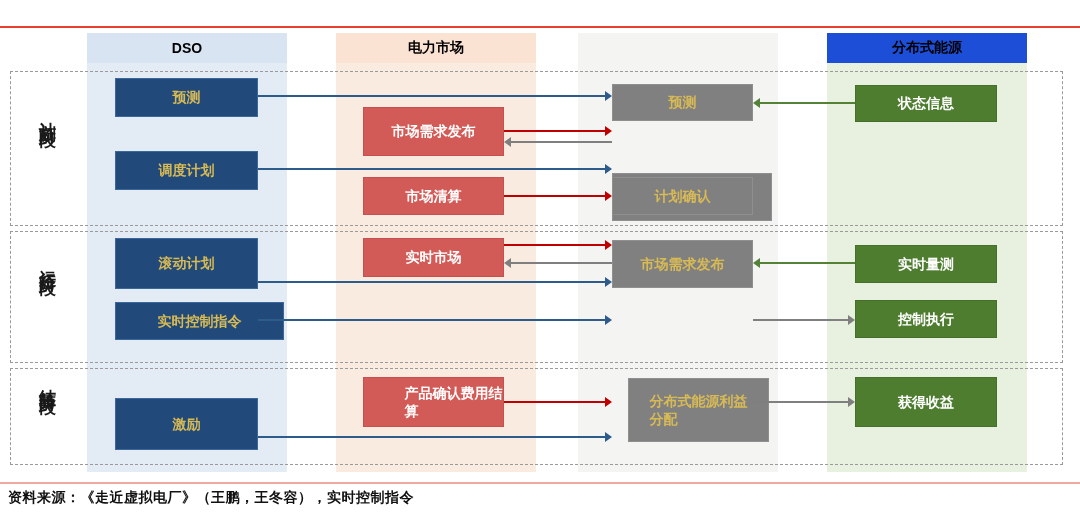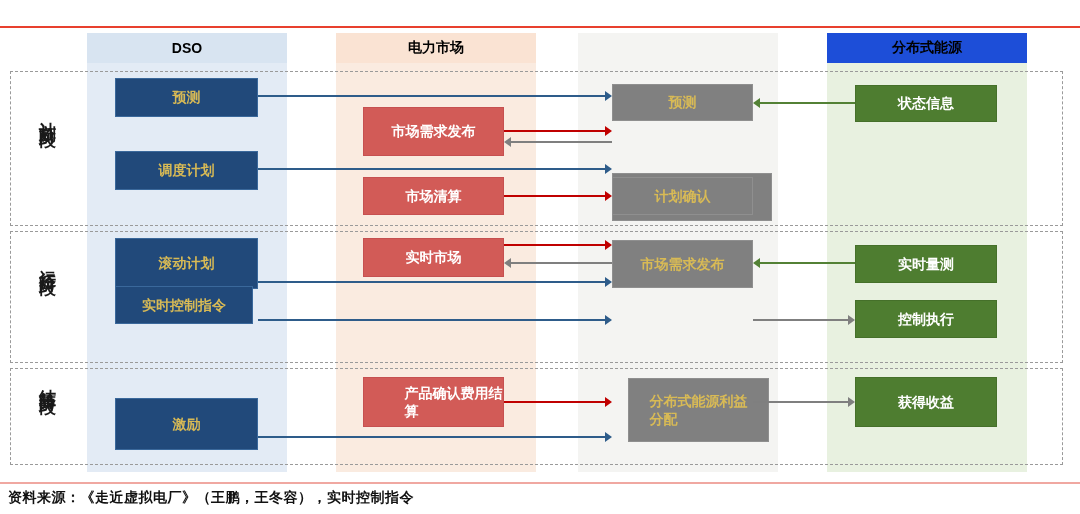--- a/index.html
+++ b/index.html
@@ -51,21 +51,21 @@
   <div class="phase" style="top:231px; height:132px;"></div>
   <div class="phase" style="top:368px; height:97px;"></div>
 
   <div class="phase-label" style="top:108px;">计划阶段</div>
   <div class="phase-label" style="top:256px;">运行阶段</div>
   <div class="phase-label" style="top:375px;">结算阶段</div>
 
   <div class="box box-blue" style="left:115px;top:78px;width:143px;height:39px;">预测</div>
   <div class="box box-blue" style="left:115px;top:151px;width:143px;height:39px;">调度计划</div>
   <div class="box box-blue" style="left:115px;top:238px;width:143px;height:51px;">滚动计划</div>
-  <div class="box box-blue" style="left:115px;top:286px;width:138px;height:38px;">实时控制指令</div>
+  <div class="box box-blue" style="left:115px;top:302px;width:169px;height:38px;">实时控制指令</div>
   <div class="box box-blue" style="left:115px;top:398px;width:143px;height:52px;">激励</div>
 
   <div class="box box-red" style="left:363px;top:107px;width:141px;height:49px;">市场需求发布</div>
   <div class="box box-red" style="left:363px;top:177px;width:141px;height:38px;">市场清算</div>
   <div class="box box-red" style="left:363px;top:238px;width:141px;height:39px;">实时市场</div>
   <div class="box box-red" style="left:363px;top:377px;width:141px;height:50px;padding-left:40px;">产品确认费用结
 算</div>
 
   <div class="box box-gray" style="left:612px;top:84px;width:141px;height:37px;">预测</div>
   <div class="box box-gray" style="left:612px;top:125px;width:160px;height:48px;margin-top:48px;">竞价决策</div>

